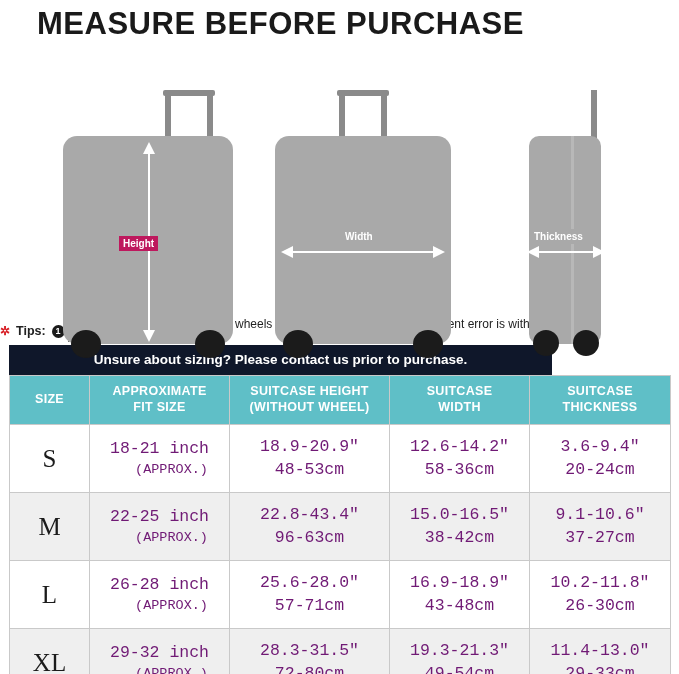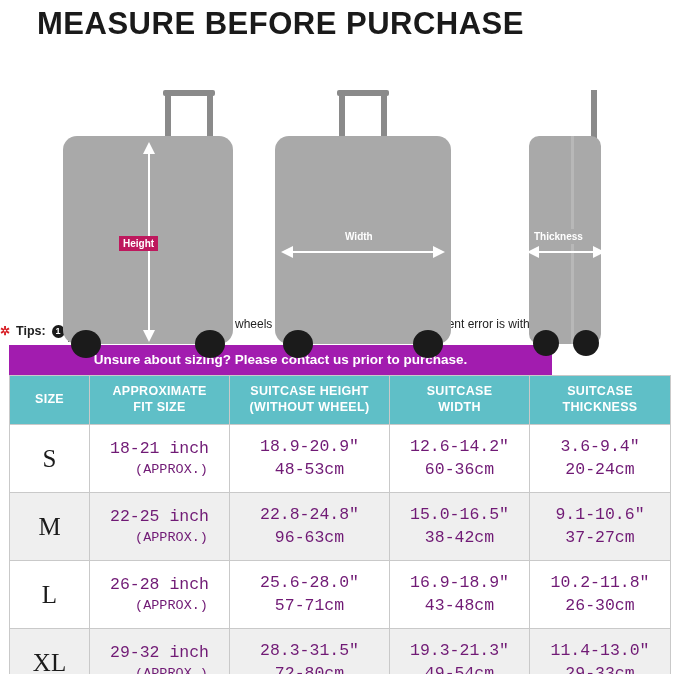--- a/index.html
+++ b/index.html
@@ -116,21 +116,21 @@
   .tips-sep {
     display: inline-block;
     width: 1px;
     height: 14px;
     background: #999;
     margin: 0 7px;
   }
 
   
   .banner {
-    background: #a21caf;
+    background: #0f172a;
     color: #ffffff;
     text-align: center;
     font-weight: bold;
     font-size: 13.5px;
     padding: 7px 0 8px 0;
     margin: 3px 9px 0 9px;
   }
 
   
   table.sizing {
@@ -290,36 +290,36 @@
         <td class="data-cell">
           <div>18-21 inch</div>
           <div class="sub">(APPROX.)</div>
         </td>
         <td class="data-cell">
           <div>18.9-20.9″</div>
           <div>48-53cm</div>
         </td>
         <td class="data-cell">
           <div>12.6-14.2″</div>
-          <div>60-36cm</div>
+          <div>58-36cm</div>
         </td>
         <td class="data-cell">
           <div>3.6-9.4″</div>
           <div>20-24cm</div>
         </td>
       </tr>
 
       <tr class="alt">
         <td class="size-cell">M</td>
         <td class="data-cell">
           <div>22-25 inch</div>
           <div class="sub">(APPROX.)</div>
         </td>
         <td class="data-cell">
-          <div>22.8-24.8″</div>
+          <div>22.8-43.4″</div>
           <div>96-63cm</div>
         </td>
         <td class="data-cell">
           <div>15.0-16.5″</div>
           <div>38-42cm</div>
         </td>
         <td class="data-cell">
           <div>9.1-10.6″</div>
           <div>37-27cm</div>
         </td>

